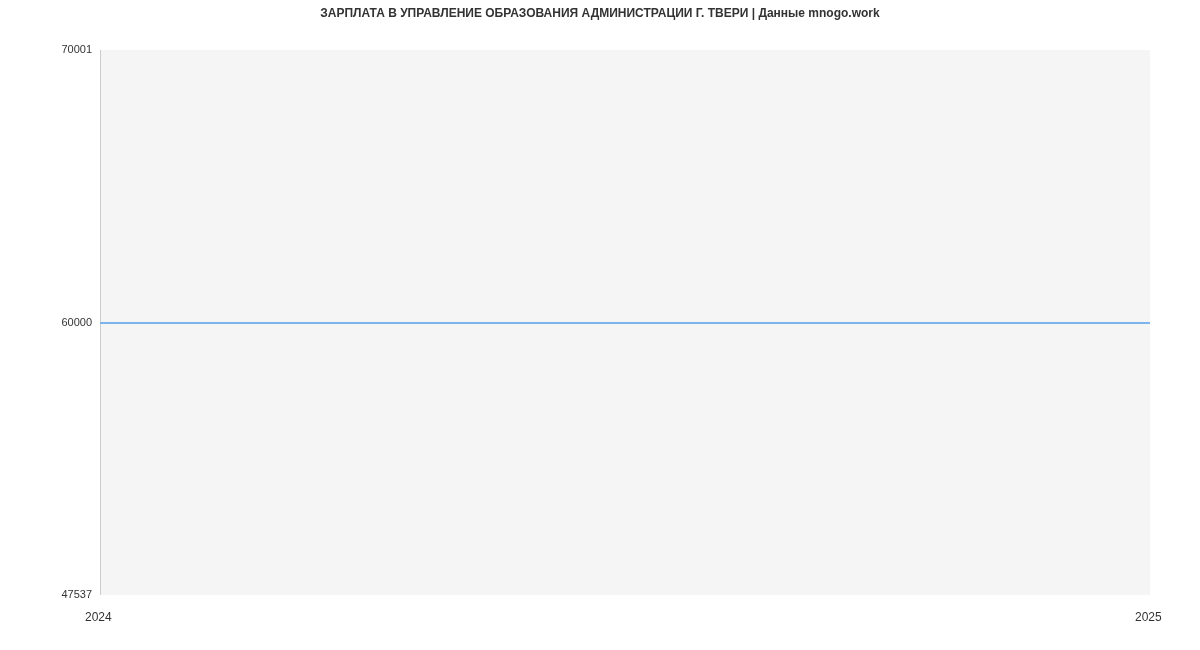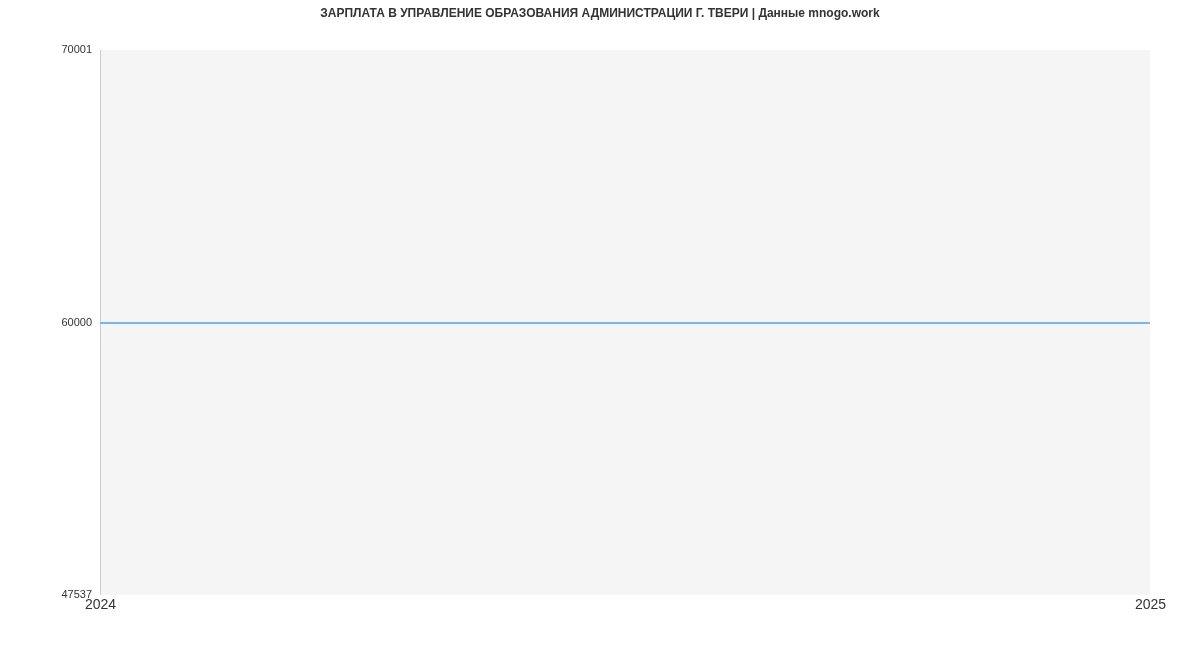--- a/index.html
+++ b/index.html
@@ -72,22 +72,22 @@
     position: absolute;
     left: 100px;
     width: 1050px;
     height: 0;
     border-top: 2px solid #7cb5ec;
   }
 
   
   .xtick {
     position: absolute;
-    top: 596px;
-    font-size: 14px;
+    top: 610px;
+    font-size: 12px;
     color: #333333;
   }
   .xtick.left  { left: 85px; }
   .xtick.right { left: 1135px; text-align: center; }
 </style>
 </head>
 <body>
 
 <div class="chart-wrap">
 

